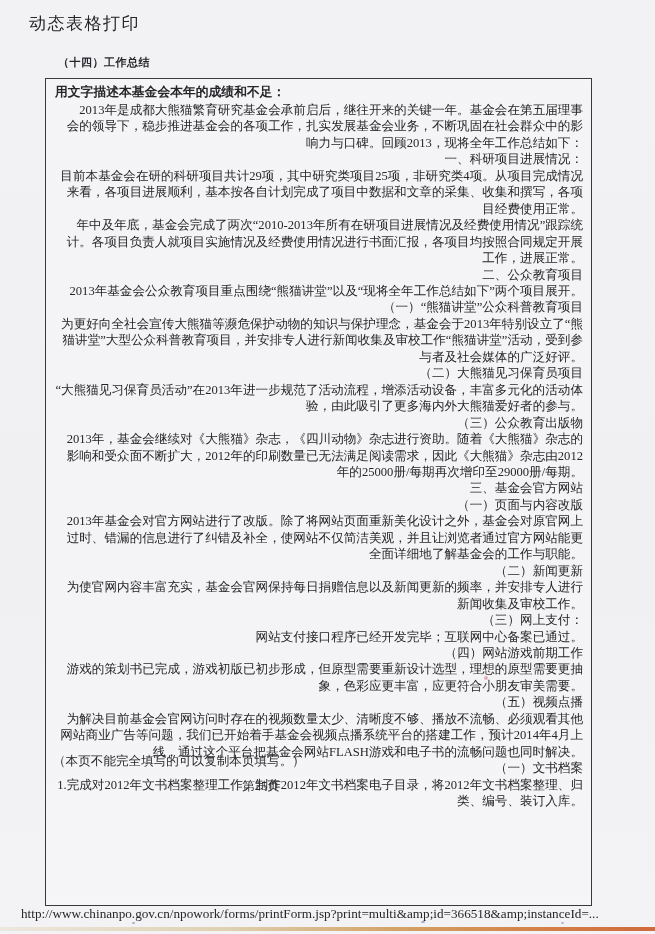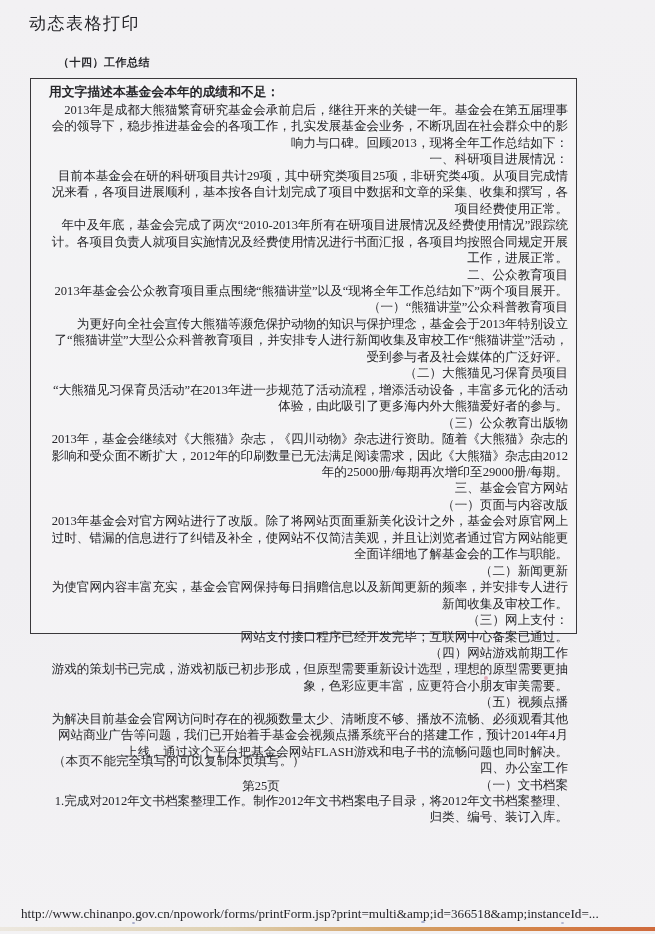--- a/index.html
+++ b/index.html
@@ -20,25 +20,25 @@
   }
   .section-title {
     position: absolute;
     left: 58px; top: 55px;
     font-size: 11px;
     font-weight: bold;
     letter-spacing: 0.5px;
   }
   .summary-box {
     position: absolute;
-    left: 30px; top: 78px;
-    width: 547px; height: 556px;
+    left: 45px; top: 78px;
+    width: 547px; height: 828px;
     box-sizing: border-box;
     border: 1.6px solid #3a383b;
-    padding: 5px 8px 0 18px;
+    padding: 5px 8px 0 9px;
     background: rgba(255,255,255,0.25);
   }
   .box-title {
     font-weight: bold;
     font-size: 12.8px;
     line-height: 17px;
     margin: 0 0 1px 0;
   }
   .para {
     margin: 0;
@@ -109,21 +109,20 @@
       <p class="para">（一）页面与内容改版</p>
       <p class="para">2013年基金会对官方网站进行了改版。除了将网站页面重新美化设计之外，基金会对原官网上过时、错漏的信息进行了纠错及补全，使网站不仅简洁美观，并且让浏览者通过官方网站能更全面详细地了解基金会的工作与职能。</p>
       <p class="para">（二）新闻更新</p>
       <p class="para">为使官网内容丰富充实，基金会官网保持每日捐赠信息以及新闻更新的频率，并安排专人进行新闻收集及审校工作。</p>
       <p class="para">（三）网上支付：</p>
       <p class="para">网站支付接口程序已经开发完毕；互联网中心备案已通过。</p>
       <p class="para">（四）网站游戏前期工作</p>
       <p class="para">游戏的策划书已完成，游戏初版已初步形成，但原型需要重新设计选型，理想的原型需要更抽象，色彩应更丰富，应更符合小朋友审美需要。</p>
       <p class="para">（五）视频点播</p>
       <p class="para">为解决目前基金会官网访问时存在的视频数量太少、清晰度不够、播放不流畅、必须观看其他网站商业广告等问题，我们已开始着手基金会视频点播系统平台的搭建工作，预计2014年4月上线，通过这个平台把基金会网站FLASH游戏和电子书的流畅问题也同时解决。</p>
-      <p class="para">四、办公室工作</p>
       <p class="para">（一）文书档案</p>
       <p class="para">1.完成对2012年文书档案整理工作。制作2012年文书档案电子目录，将2012年文书档案整理、归类、编号、装订入库。</p>
     </div>
 </div>
 
 <div class="note">（本页不能完全填写的可以复制本页填写。）</div>
 
 <div class="page-number">第25页</div>
 
 <div class="footer-url">http://www.chinanpo.gov.cn/npowork/forms/printForm.jsp?print=multi&amp;amp;id=366518&amp;amp;instanceId=...</div>

